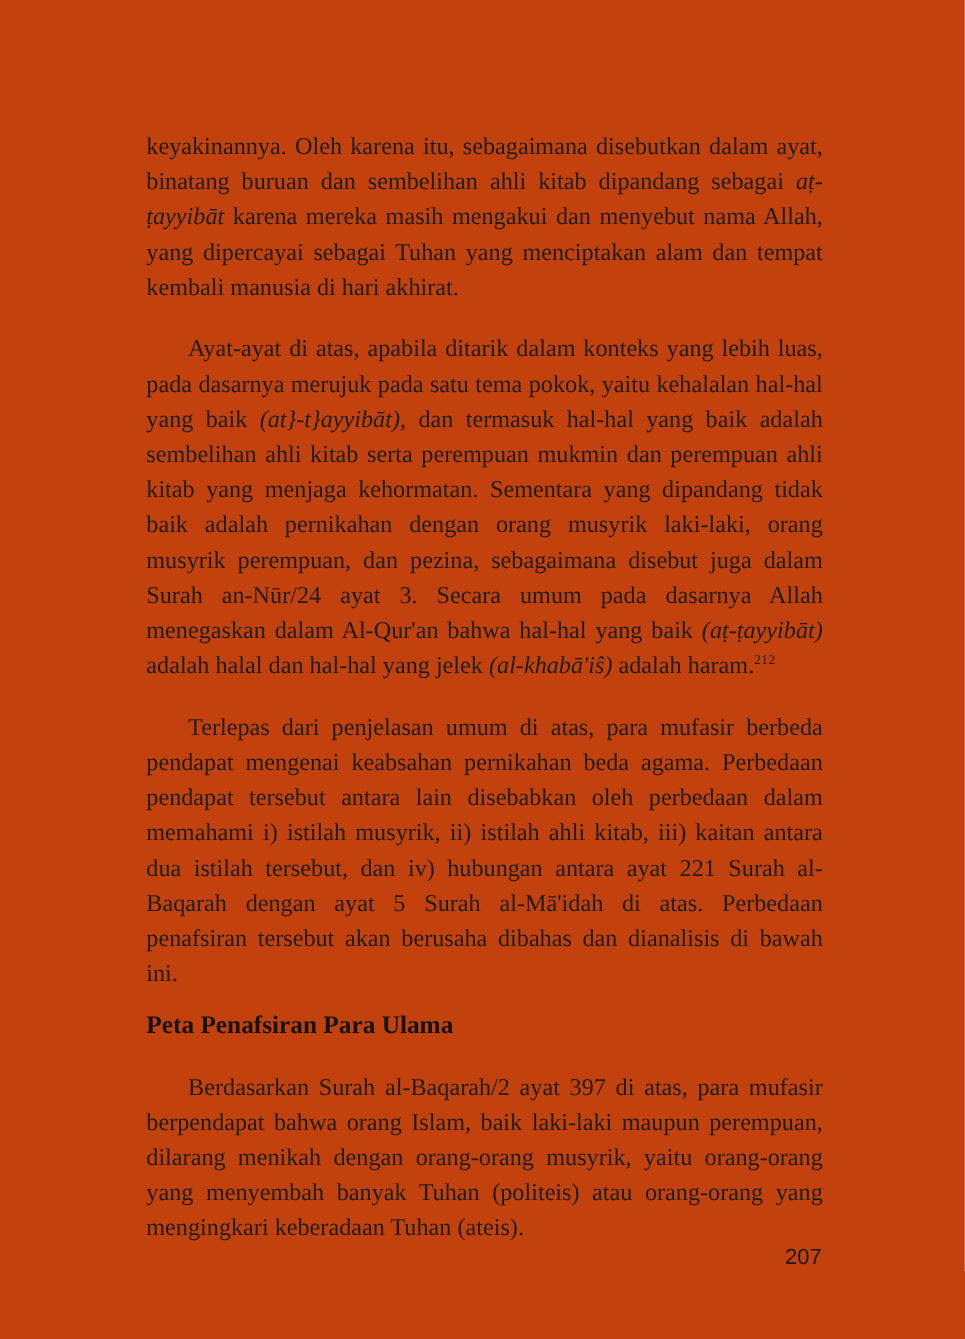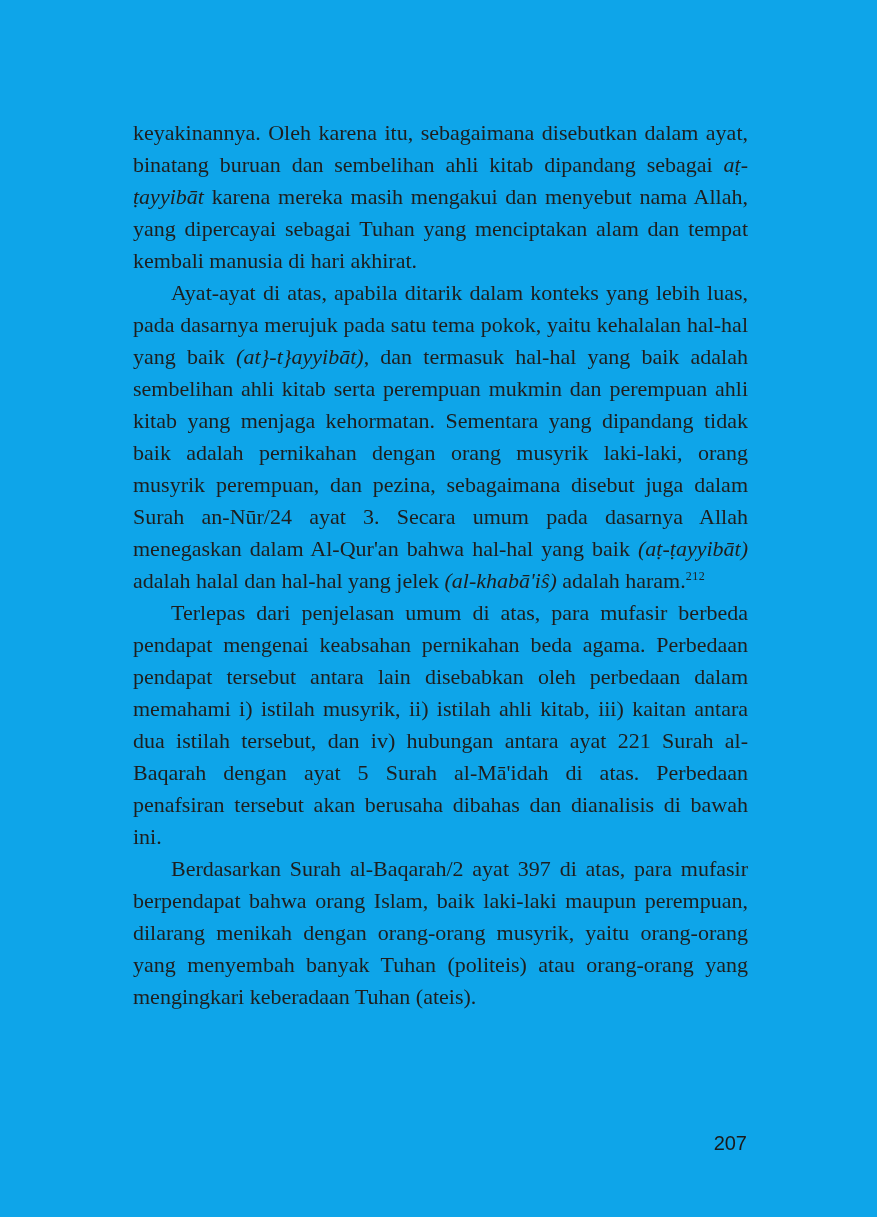--- a/index.html
+++ b/index.html
@@ -9,41 +9,42 @@
   }
   body {
     width: 877px;
     height: 1217px;
     position: relative;
     overflow: hidden;
   }
   .book-page {
     position: absolute;
     inset: 0;
-    background: #0ea5e9;
+    background: #c2410c;
     color: #1e1e1e;
   }
   .text-block {
     position: absolute;
     left: 133px;
     top: 117px;
     width: 615px;
     font-family: "Liberation Serif", "DejaVu Serif", serif;
     font-size: 22px;
     line-height: 32px;
     text-align: justify;
     text-justify: inter-word;
     color: #1e1e1e;
   }
   .para {
     margin: 0;
     padding: 0;
   }
   .para.indent {
     text-indent: 38px;
+    margin-top: 24px;
   }
   .para em {
     font-style: italic;
   }
   sup.footnote-ref {
     font-size: 12px;
     line-height: 0;
     vertical-align: super;
     letter-spacing: 0.5px;
   }
@@ -67,16 +68,17 @@
   }
 </style>
 </head>
 <body>
 
 <div class="book-page">
   <main class="text-block" id="content">
       <p class="para">keyakinannya. Oleh karena itu, sebagaimana disebutkan dalam ayat, binatang buruan dan sembelihan ahli kitab dipandang sebagai <em>aṭ-ṭayyibāt</em> karena mereka masih mengakui dan menyebut nama Allah, yang dipercayai sebagai Tuhan yang menciptakan alam dan tempat kembali manusia di hari akhirat.</p>
       <p class="para indent">Ayat-ayat di atas, apabila ditarik dalam konteks yang lebih luas, pada dasarnya merujuk pada satu tema pokok, yaitu kehalalan hal-hal yang baik <em>(at}-t}ayyibāt)</em>, dan termasuk hal-hal yang baik adalah sembelihan ahli kitab serta perempuan mukmin dan perempuan ahli kitab yang menjaga kehormatan. Sementara yang dipandang tidak baik adalah pernikahan dengan orang musyrik laki-laki, orang musyrik perempuan, dan pezina, sebagaimana disebut juga dalam Surah an-Nūr/24 ayat 3. Secara umum pada dasarnya Allah menegaskan dalam Al-Qur'an bahwa hal-hal yang baik <em>(aṭ-ṭayyibāt)</em> adalah halal dan hal-hal yang jelek <em>(al-khabā'iŝ)</em> adalah haram.<sup class="footnote-ref">212</sup></p>
       <p class="para indent">Terlepas dari penjelasan umum di atas, para mufasir berbeda pendapat mengenai keabsahan pernikahan beda agama. Perbedaan pendapat tersebut antara lain disebabkan oleh perbedaan dalam memahami i) istilah musyrik, ii) istilah ahli kitab, iii) kaitan antara dua istilah tersebut, dan iv) hubungan antara ayat 221 Surah al-Baqarah dengan ayat 5 Surah al-Mā'idah di atas. Perbedaan penafsiran tersebut akan berusaha dibahas dan dianalisis di bawah ini.</p>
+      <h2 class="section-heading">Peta Penafsiran Para Ulama</h2>
       <p class="para indent">Berdasarkan Surah al-Baqarah/2 ayat 397 di atas, para mufasir berpendapat bahwa orang Islam, baik laki-laki maupun perempuan, dilarang menikah dengan orang-orang musyrik, yaitu orang-orang yang menyembah banyak Tuhan (politeis) atau orang-orang yang mengingkari keberadaan Tuhan (ateis).</p>
     </main>
   <div class="page-number">207</div>
 </div>
 
 </body></html>

